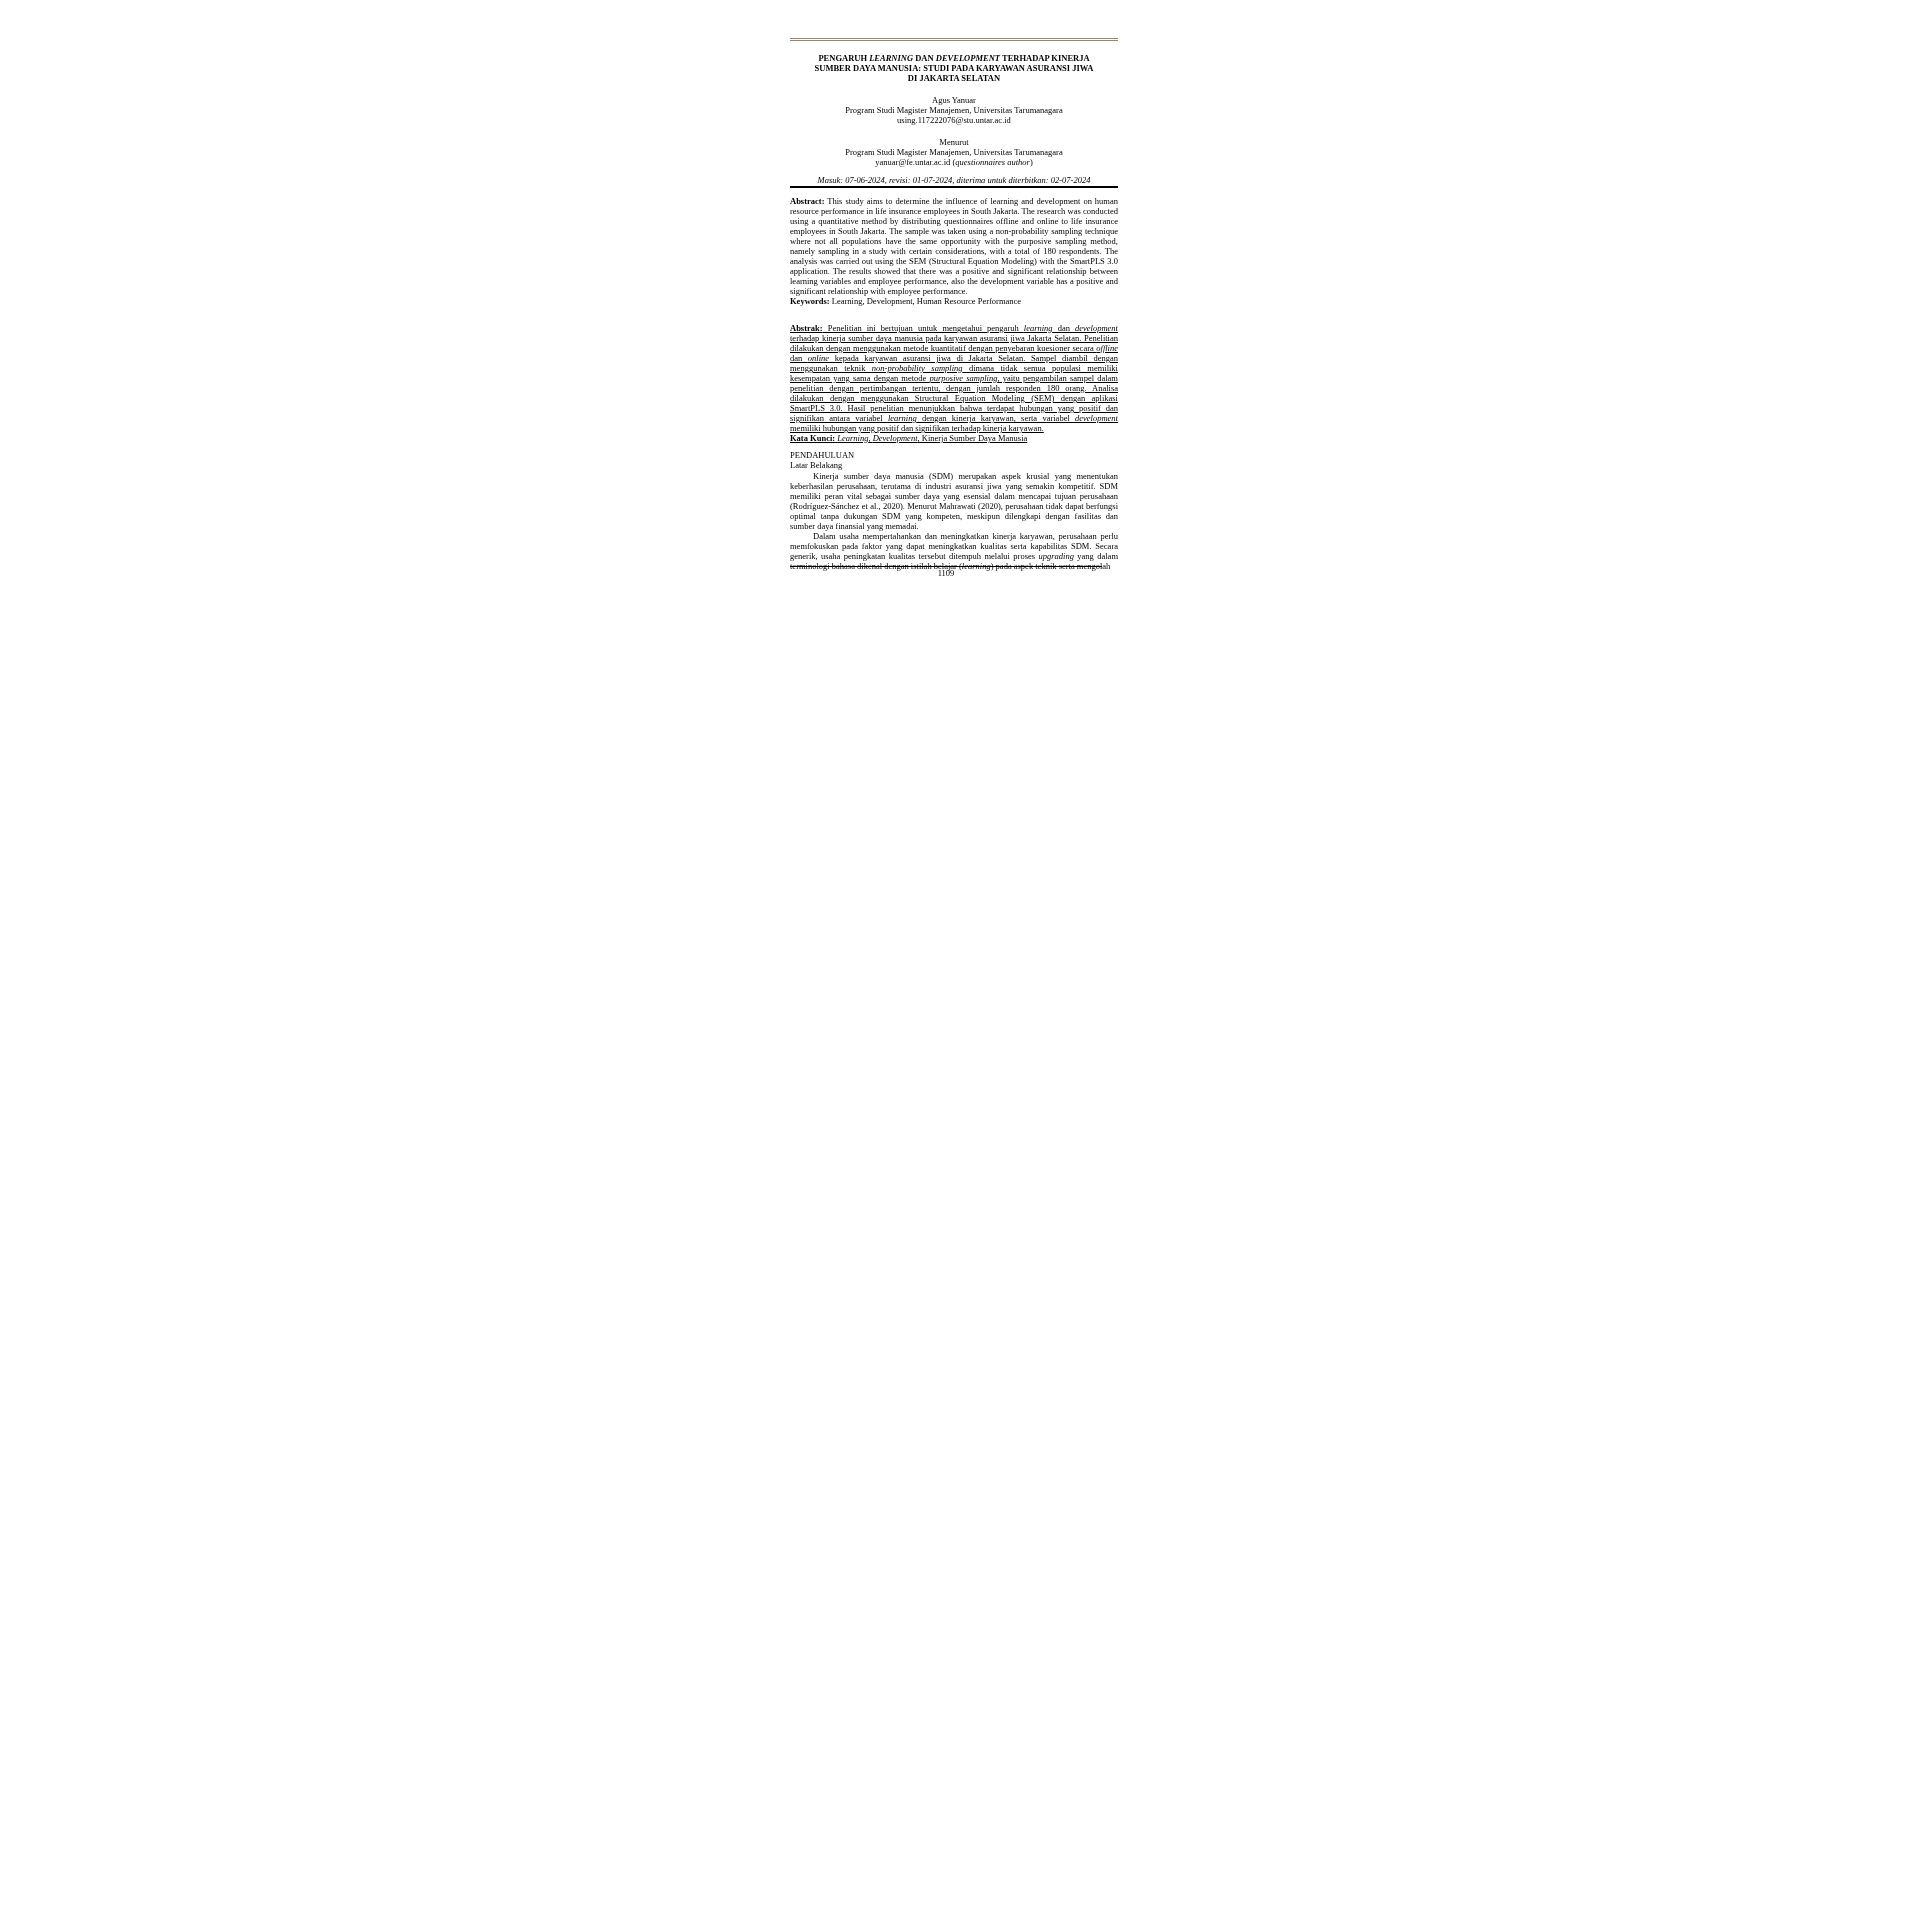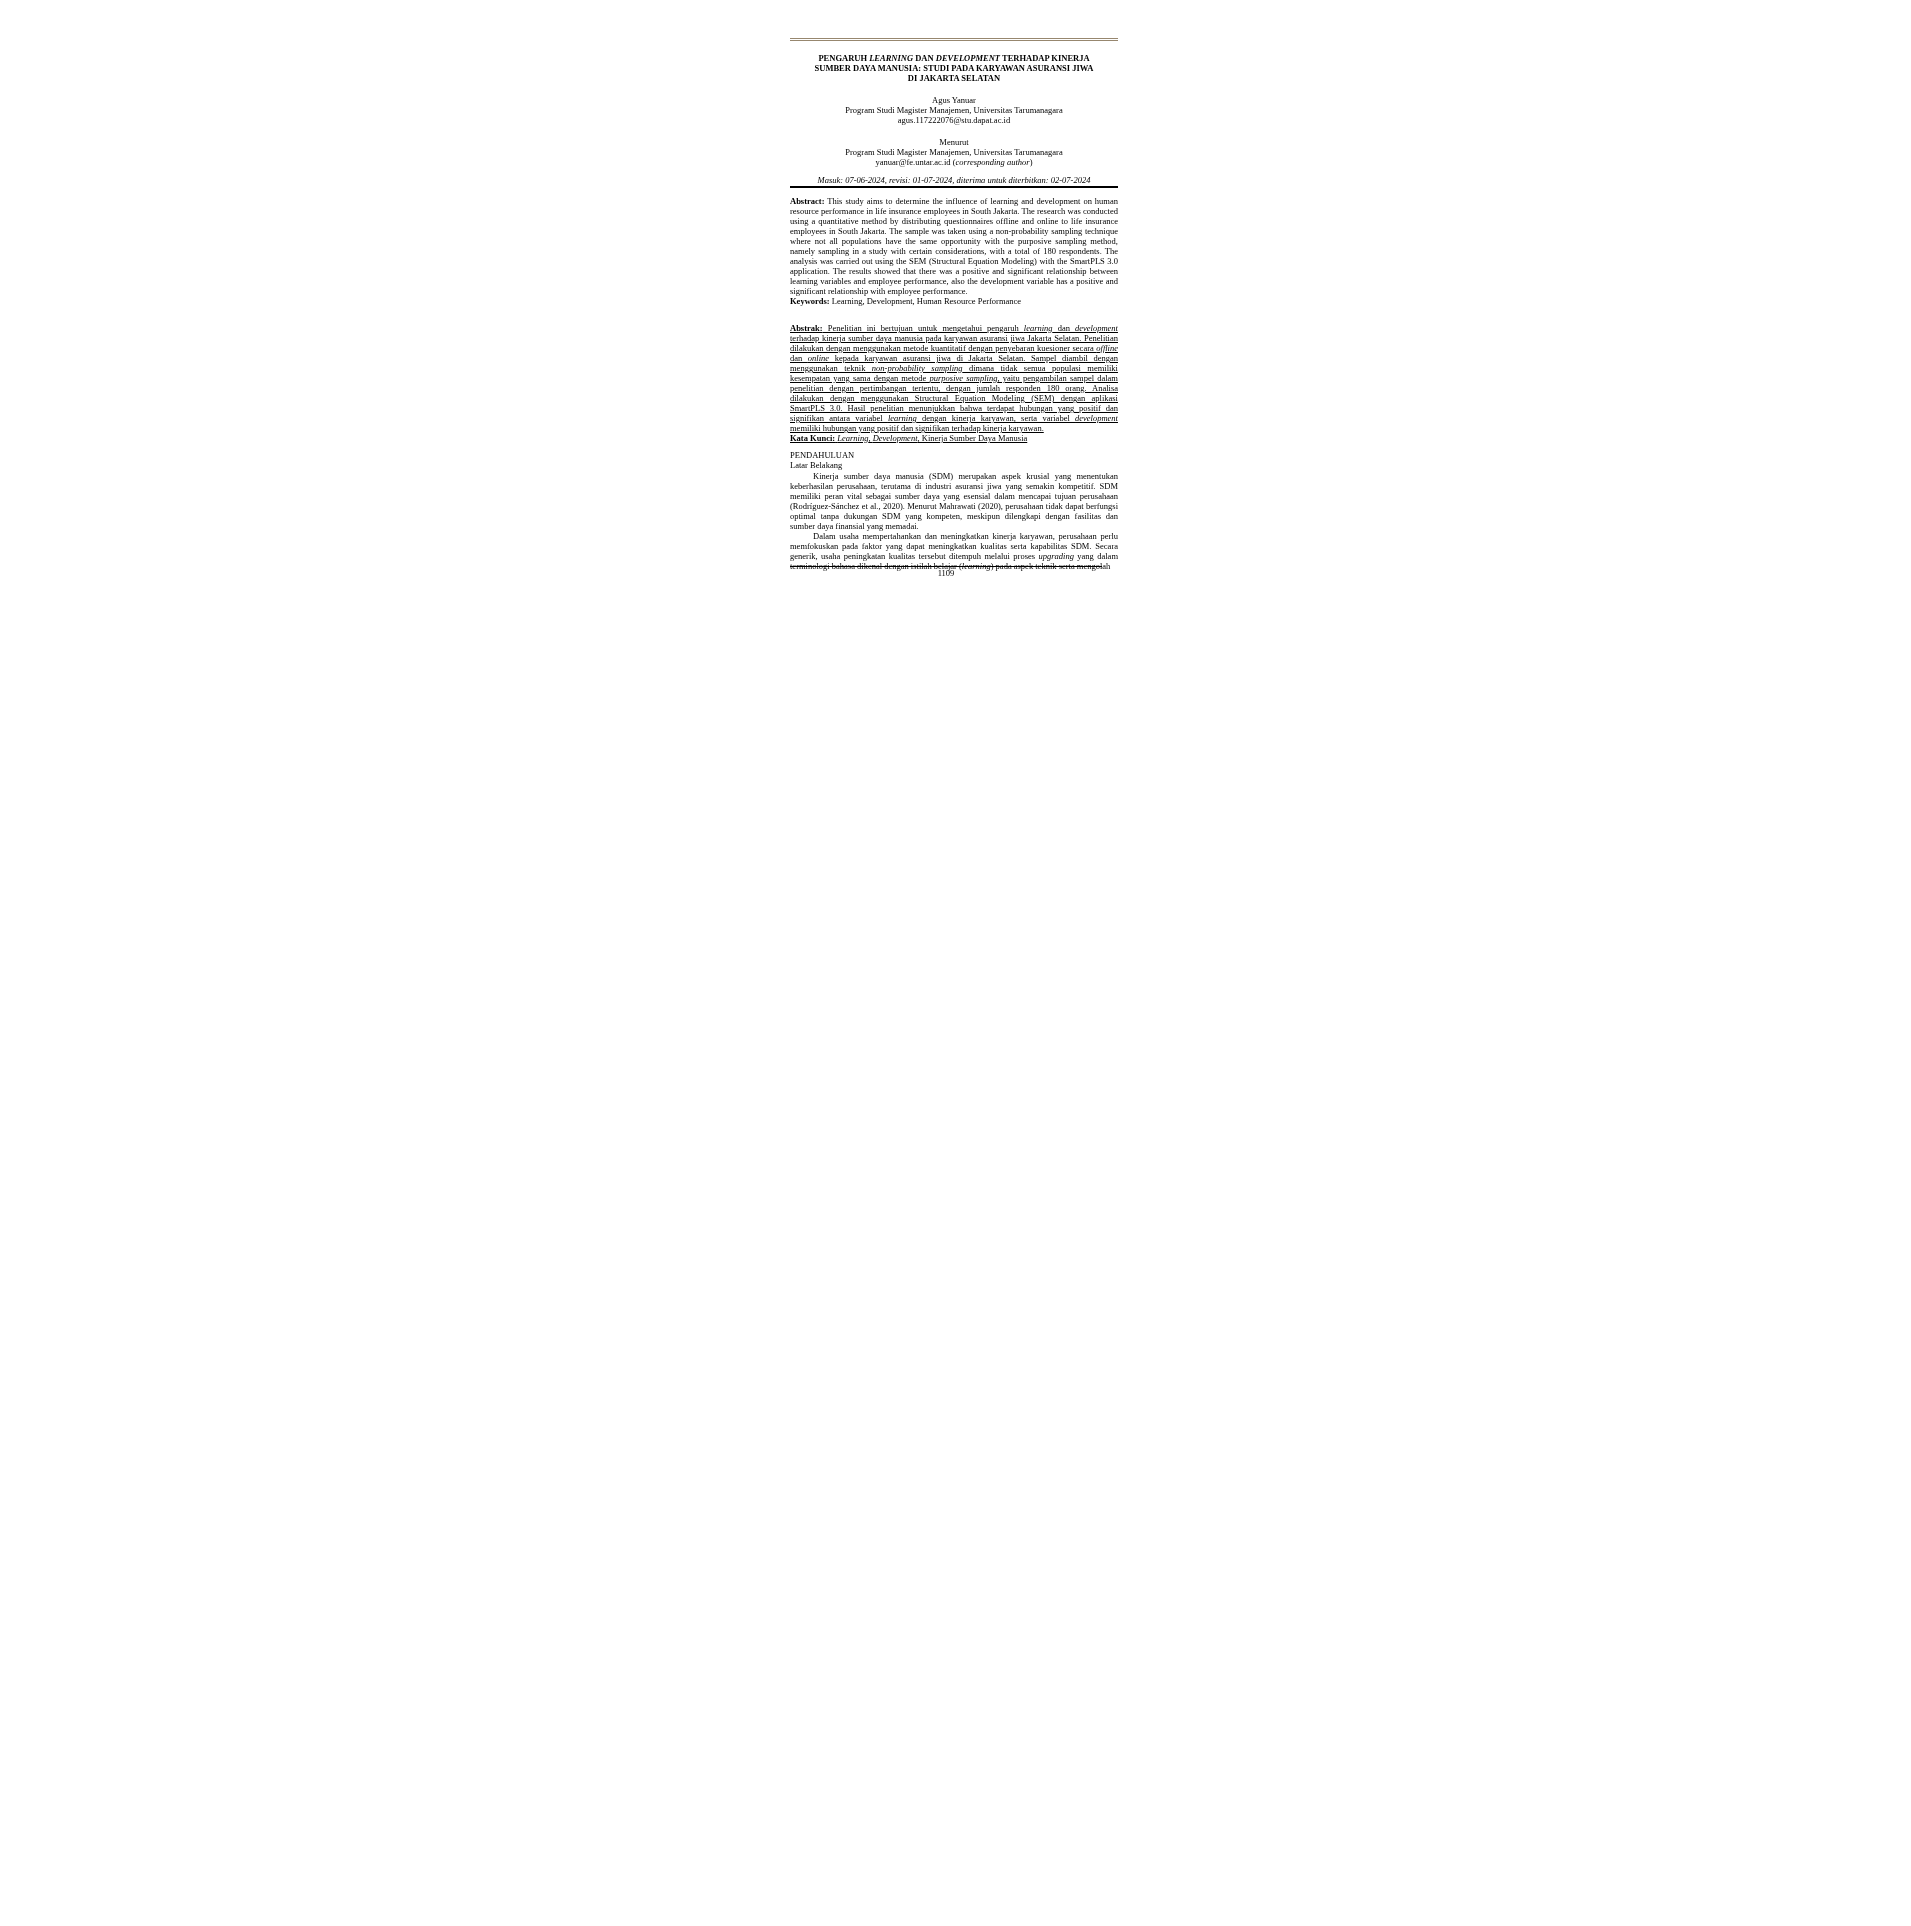--- a/index.html
+++ b/index.html
@@ -50,27 +50,27 @@
 
     <div class="title">
       <div>PENGARUH <i>LEARNING</i> DAN <i>DEVELOPMENT</i> TERHADAP KINERJA</div>
       <div>SUMBER DAYA MANUSIA: STUDI PADA KARYAWAN ASURANSI JIWA</div>
       <div>DI JAKARTA SELATAN</div>
     </div>
 
     <div class="author-block first">
       <p>Agus Yanuar</p>
       <p>Program Studi Magister Manajemen, Universitas Tarumanagara</p>
-      <p>agus.117222076@stu.dapat.ac.id</p>
+      <p>using.117222076@stu.untar.ac.id</p>
     </div>
 
     <div class="author-block second">
       <p>Menurut</p>
       <p>Program Studi Magister Manajemen, Universitas Tarumanagara</p>
-      <p>yanuar@fe.untar.ac.id (<i>corresponding author</i>)</p>
+      <p>yanuar@fe.untar.ac.id (<i>questionnaires author</i>)</p>
     </div>
 
     <div class="dates"><i>Masuk: 07-06-2024, revisi: 01-07-2024, diterima untuk diterbitkan: 02-07-2024</i></div>
 
     <div class="head-rule"></div>
 
     <div class="abstract-block">
       <p><b>Abstract:</b> This study aims to determine the influence of learning and development on human resource performance in life insurance employees in South Jakarta. The research was conducted using a quantitative method by distributing questionnaires offline and online to life insurance employees in South Jakarta. The sample was taken using a non-probability sampling technique where not all populations have the same opportunity with the purposive sampling method, namely sampling in a study with certain considerations, with a total of 180 respondents. The analysis was carried out using the SEM (Structural Equation Modeling) with the SmartPLS 3.0 application. The results showed that there was a positive and significant relationship between learning variables and employee performance, also the development variable has a positive and significant relationship with employee performance.</p>
       <p class="kw-line"><b>Keywords:</b> Learning, Development, Human Resource Performance</p>
     </div>

